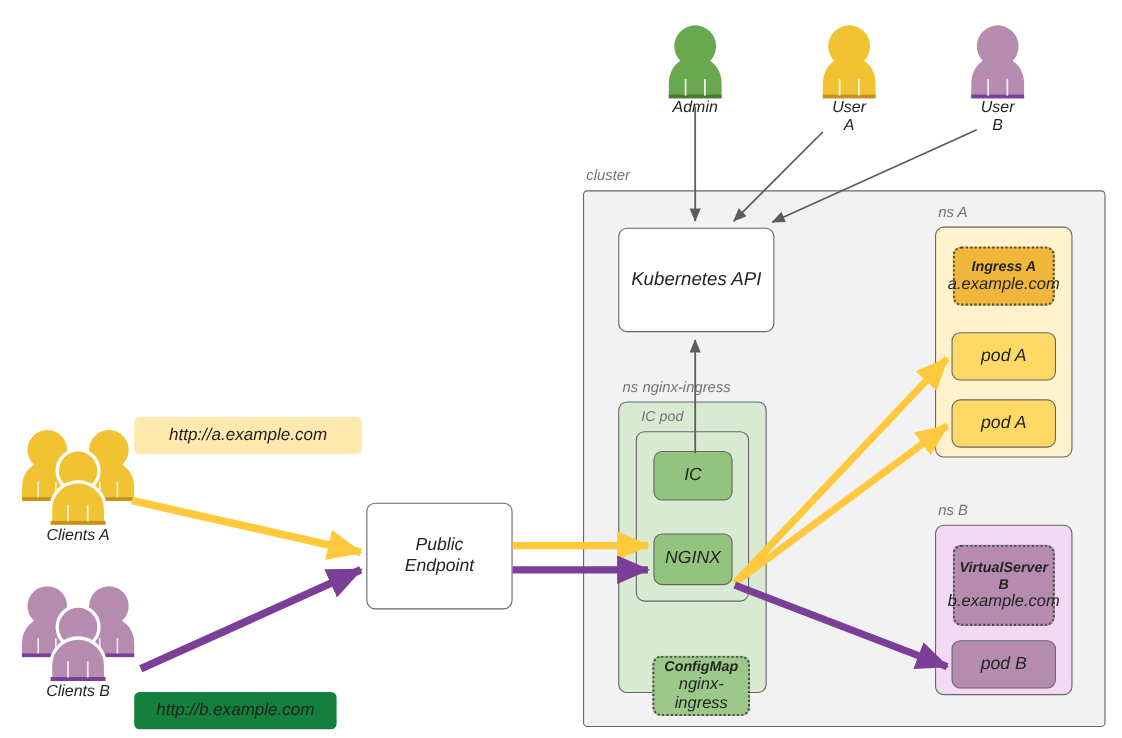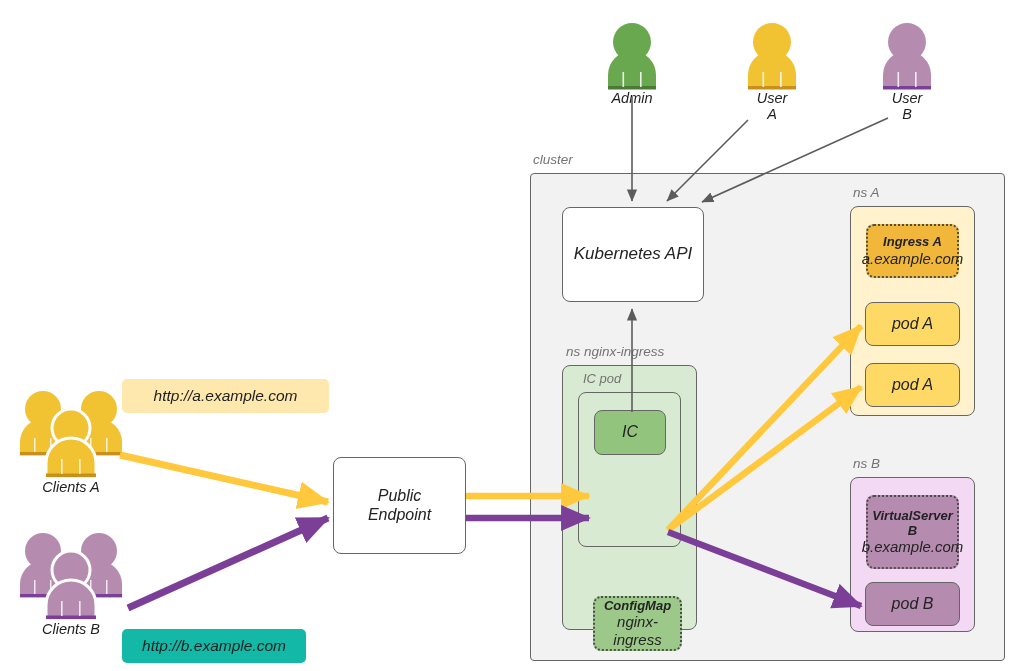--- a/index.html
+++ b/index.html
@@ -68,21 +68,21 @@
   .icpod-green  { background: #d9ead3; }
   .green-node   { background: #93c47d; }
   .configmap    { background: #9cc98a; }
   .ns-a-bg      { background: #fff2cc; }
   .ingress-a    { background: #f1b73b; }
   .pod-a        { background: #ffd966; }
   .ns-b-bg      { background: #f3d9f3; }
   .vserver-b    { background: #b58cb0; }
   .pod-b        { background: #b58cb0; }
   .url-a        { background: #ffe8ad; border-radius: 5px; }
-  .url-b        { background: #14b8a6; border-radius: 5px; }
+  .url-b        { background: #15803d; border-radius: 5px; }
 
   .url-chip {
     position: absolute;
     display: flex;
     align-items: center;
     justify-content: center;
     font-size: 15.5px;
     color: #1f1f1f;
     box-sizing: border-box;
   }
@@ -197,20 +197,23 @@
   </div>
 
   <div class="grp-label" style="left:566px; top:344px;">ns nginx-ingress</div>
   <div class="box rbox ns-green" style="left:562px; top:365px; width:135px; height:265px;"></div>
 
   <div class="grp-label" style="left:583px; top:371px; font-size:13px;">IC pod</div>
   <div class="box rbox icpod-green" style="left:578px; top:392px; width:103px; height:155px;"></div>
 
   <div class="box rbox green-node nodetext" style="left:594px; top:410px; width:72px; height:45px;">
     <div>IC</div>
+  </div>
+  <div class="box rbox green-node nodetext" style="left:594px; top:485px; width:72px; height:47px;">
+    <div>NGINX</div>
   </div>
 
   <div class="box dotted configmap" style="left:593px; top:596px; width:89px; height:55px;">
     <div class="nodetext-sm bold">ConfigMap</div>
     <div class="nodetext-xs">nginx-ingress</div>
   </div>
 
   <div class="grp-label" style="left:853px; top:185px;">ns A</div>
   <div class="box rbox ns-a-bg" style="left:850px; top:206px; width:125px; height:210px;"></div>
 

